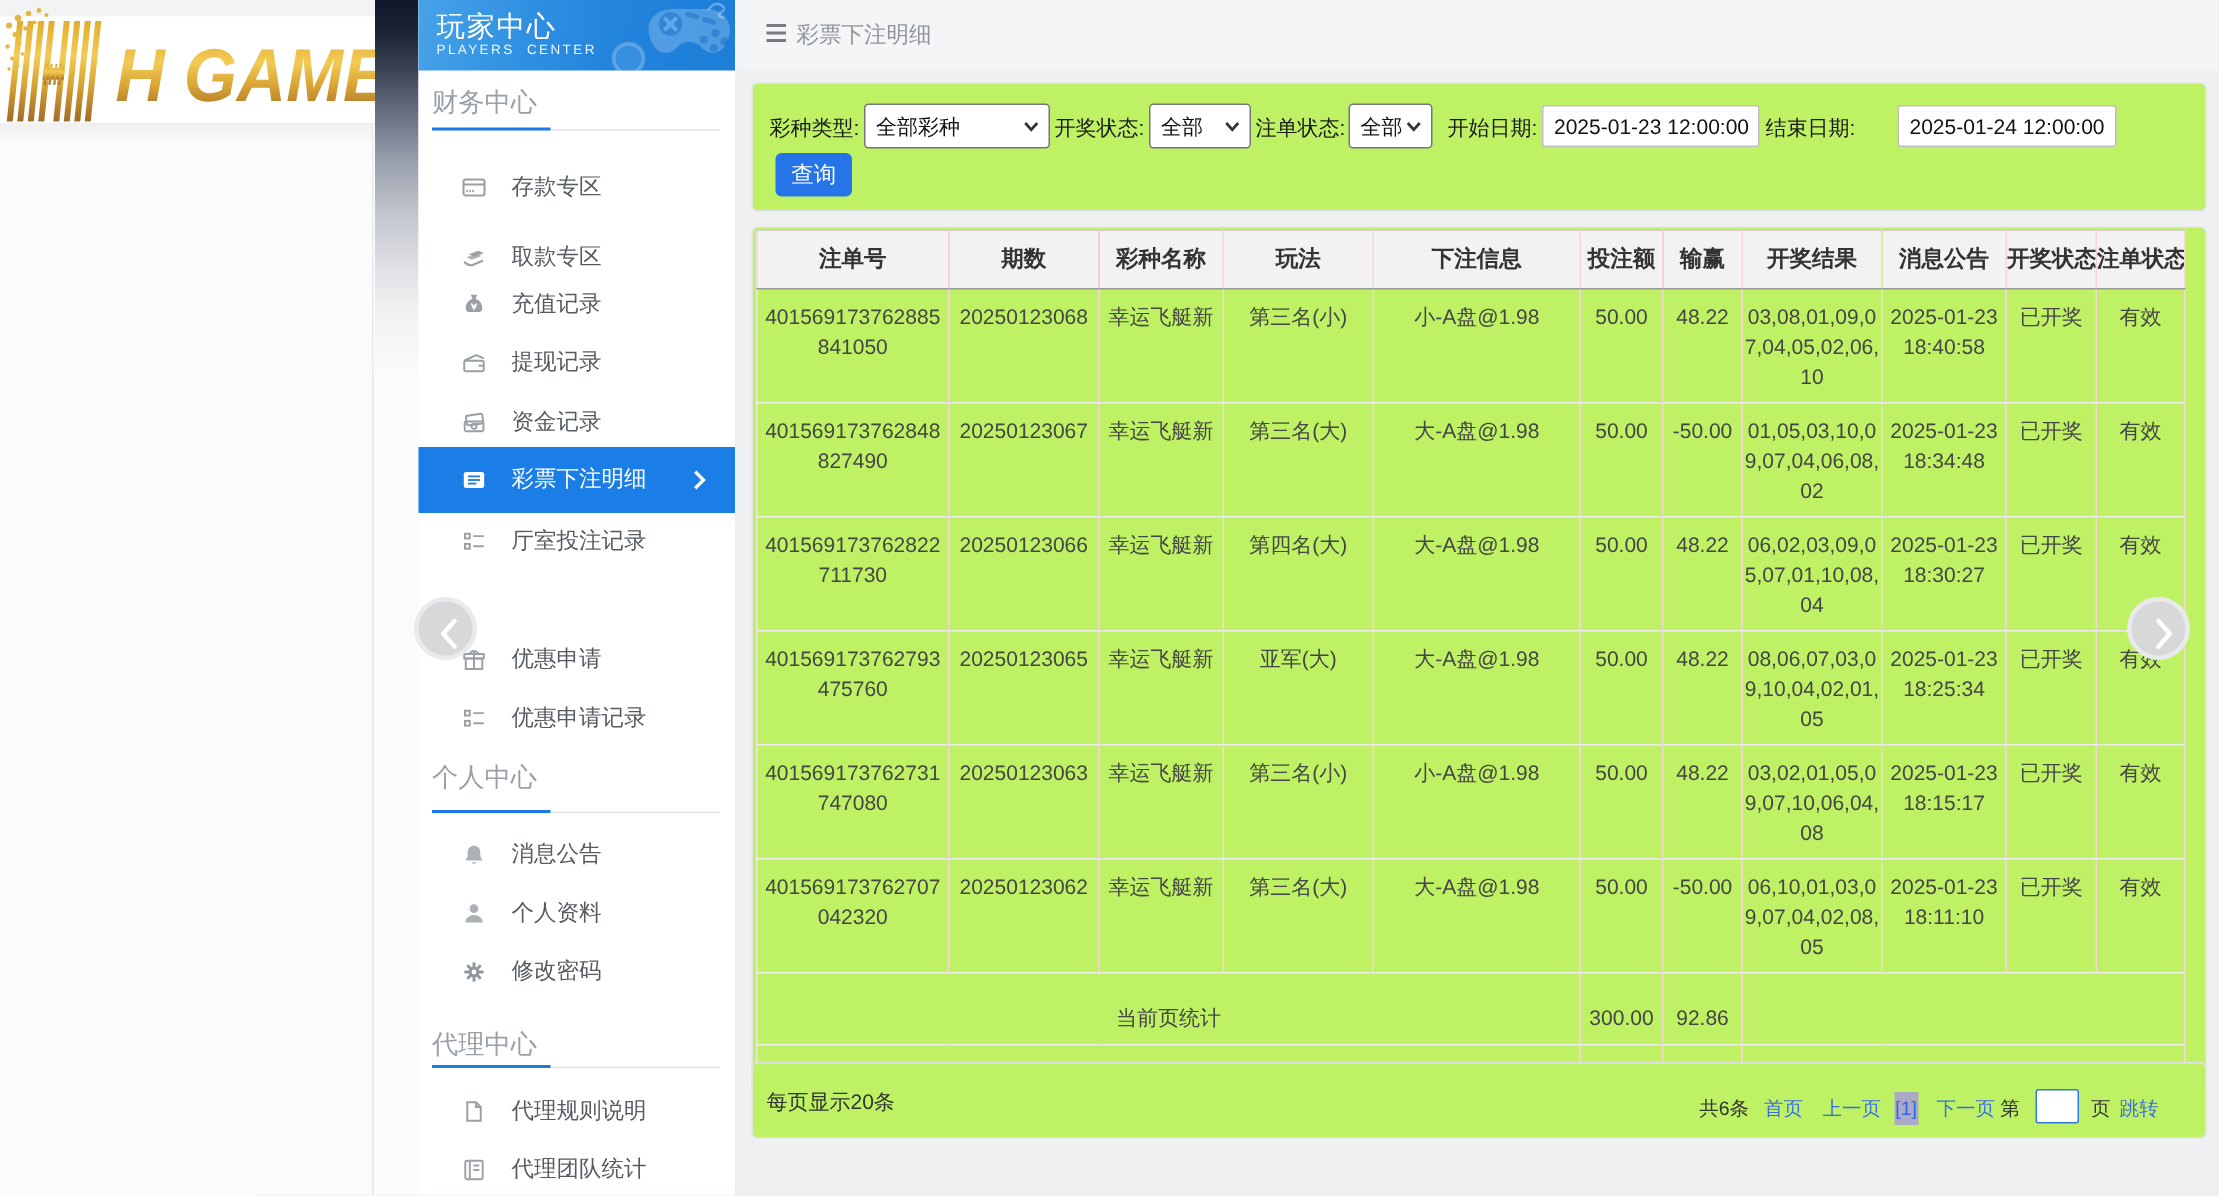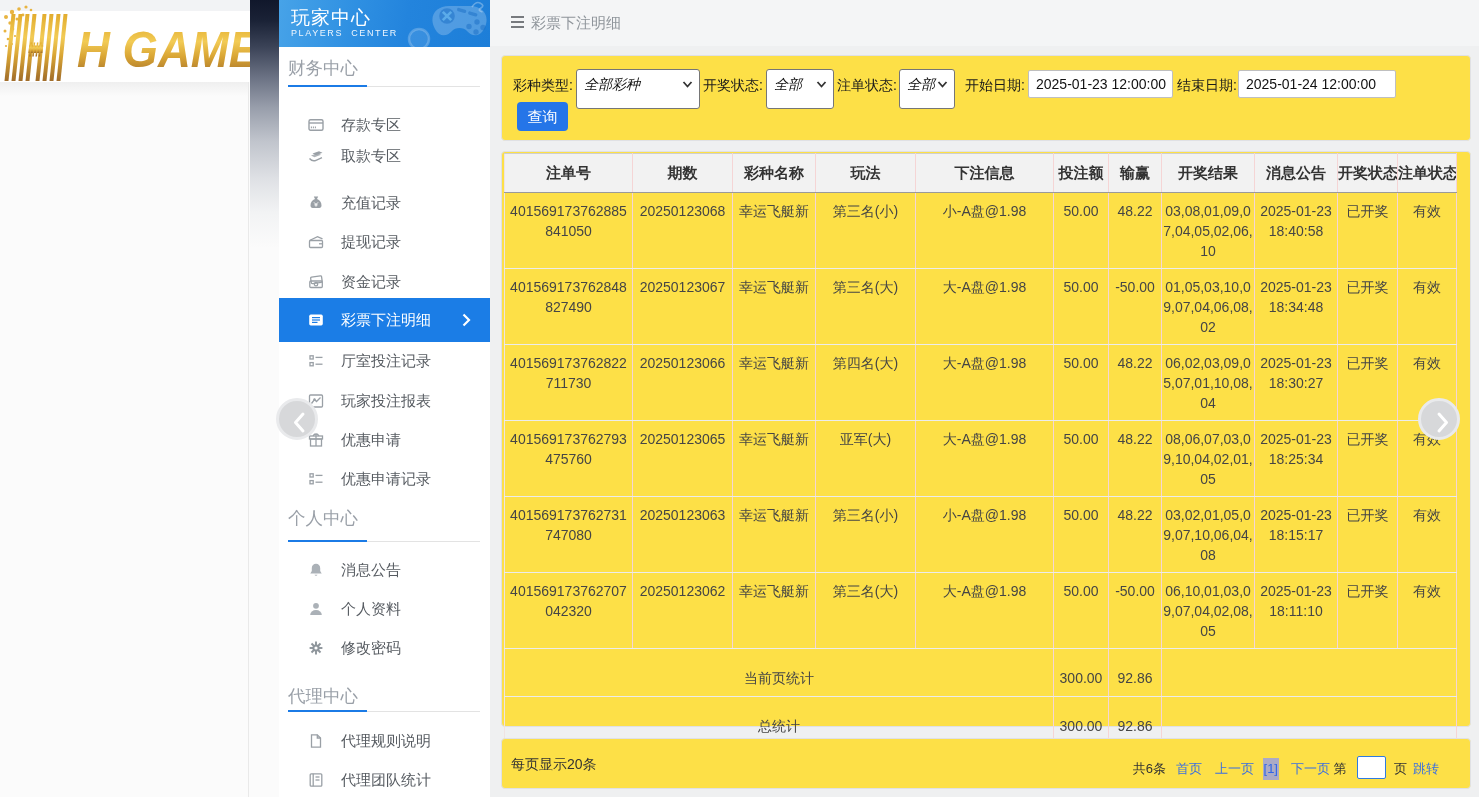--- a/index.html
+++ b/index.html
@@ -29,28 +29,28 @@
 #mi-active{left:0;top:298px;width:211px;height:44px;background:#1b7de6;}
 #mi-active .ic{position:absolute;left:29px;top:14px;width:16px;height:16px;}
 #mi-active .tx{position:absolute;left:62px;top:12px;font-size:15px;color:#fff;line-height:20px;}
 #mi-active .ar{position:absolute;right:19px;top:15px;}
 
 #main{left:490px;top:0;width:989px;height:797px;background:#eff0f1;}
 #topbar{left:0;top:0;width:989px;height:46px;background:#f4f5f6;}
 #hamb{left:21px;top:16px;width:13px;height:12px;}
 #hamb div{height:2.4px;background:#777a7e;margin-bottom:2.4px;}
 #tb-title{left:41px;top:14px;font-size:15px;color:#8f959b;}
-.panel{background:#fde047;border:1px solid #e0e1e4;border-radius:4px;}
+.panel{background:#bef264;border:1px solid #e0e1e4;border-radius:4px;}
 #filter{left:11px;top:55px;width:968px;height:84px;}
 #tablebox{left:11px;top:151px;width:968px;height:574px;}
-#pager{left:11px;top:738px;width:968px;height:49px;}
+#pager{left:11px;top:708px;width:968px;height:49px;}
 
 .flabel{font-size:14px;color:#1a1a1a;top:21px;}
-.fsel{top:13px;height:40px;background:#fff;border:1px solid #767676;border-radius:3px;
-  font-size:14px;color:#111;line-height:28px;padding-left:7px;box-sizing:border-box;font-style:italic;}
+.fsel{top:13px;height:30px;background:#fff;border:1px solid #767676;border-radius:3px;
+  font-size:14px;color:#111;line-height:28px;padding-left:7px;box-sizing:border-box;}
 .fsel svg{position:absolute;right:6px;top:10px;}
 .finp{top:13.5px;height:28px;background:#fff;border:1px solid #bfbfbf;border-radius:2px;
   font-size:14px;color:#111;line-height:26px;padding-left:7px;box-sizing:border-box;white-space:nowrap;}
 #qbtn{left:15px;top:46px;width:51px;height:29px;background:#2575e8;border-radius:4px;
   color:#fff;font-size:15px;line-height:29px;text-align:center;}
 
 #btable{border-collapse:collapse;table-layout:fixed;position:absolute;left:2px;top:1px;width:952px;}
 #btable th,#btable td{border-left:1px solid #f5d5d5;border-right:1px solid #f5d5d5;
   text-align:center;vertical-align:top;padding:0;font-size:14px;color:#454545;line-height:20px;overflow:hidden;}
 #btable thead th{background:#f2f2f2;border-top:1px solid #cfcfcf;border-bottom:1px solid #9a9a9a;
@@ -166,21 +166,21 @@
           </g>
           <g stroke="#9aa0a6" stroke-width="1.1">
             <line x1="3.4" y1="9.5" x2="3.4" y2="11.2"></line>
             <line x1="5.4" y1="9.5" x2="5.4" y2="11.2"></line>
             <line x1="7.4" y1="9.5" x2="7.4" y2="11.2"></line>
           </g>
         </svg>
     </span>
       <span class="tx">存款专区</span>
     </div>
-  <div class="abs mi" style="top:136px;">
+  <div class="abs mi" style="top:152px;">
       <span class="ic">
     <svg width="16" height="16" viewBox="0 0 16 16">
           <g fill="#9aa0a6">
             <path d="M4.5,5.5 L11,3.2 L14.5,4.8 L8,7.2 Z"></path>
             <path d="M3,7.5 L9.5,5.2 L13,6.7 L6.5,9.2 Z" opacity=".8"></path>
           </g>
           <path d="M1.5,10.5 q3,3.4 6.5,1.8 l6,-2.6" fill="none" stroke="#9aa0a6" stroke-width="1.4"></path>
         </svg>
     </span>
       <span class="tx">取款专区</span>
@@ -228,32 +228,20 @@
       <span class="ic">
     <svg width="16" height="16" viewBox="0 0 16 16">
           <g fill="none" stroke="#9aa0a6" stroke-width="1.3">
             <rect x="2.8" y="2.5" width="11" height="6.5" rx="1" transform="rotate(-8 8 5)"></rect>
             <rect x="1.8" y="7" width="12.5" height="6.5" rx="1"></rect>
             <circle cx="8" cy="10.2" r="1.7"></circle>
           </g>
         </svg>
     </span>
       <span class="tx">资金记录</span>
-    </div>
-  <div class="abs mi" style="top:381px;">
-      <span class="ic">
-    <svg width="16" height="16" viewBox="0 0 16 16">
-          <g fill="none" stroke="#9aa0a6" stroke-width="1.3">
-            <rect x="1.5" y="2" width="13" height="12" rx="1"></rect>
-            <polyline points="3.5,10.5 6.5,6.5 8.5,8.5 12.5,4.5"></polyline>
-          </g>
-          <circle cx="6.5" cy="6.5" r="1.2" fill="#9aa0a6"></circle>
-        </svg>
-    </span>
-      <span class="tx">玩家投注报表</span>
     </div>
   <div class="abs mi" style="top:420px;">
       <span class="ic">
     <svg width="16" height="16" viewBox="0 0 16 16">
           <g fill="none" stroke="#9aa0a6" stroke-width="1.3">
             <rect x="1.5" y="4" width="13" height="3"></rect>
             <rect x="2.5" y="7" width="11" height="7"></rect>
             <line x1="8" y1="4" x2="8" y2="14"></line>
             <path d="M5,3.8 q3,-3.6 3,0 q0,-3.6 3,0"></path>
           </g>
@@ -367,21 +355,21 @@
           <polyline points="1.5,2 5.5,6.5 9.5,2" fill="none" stroke="#333" stroke-width="1.8"></polyline>
         </svg></div>
     <div class="abs flabel" style="left:335px;">注单状态:</div>
     <div class="abs fsel" style="left:397px;width:56px;">全部
       <svg width="11" height="9" viewBox="0 0 11 9">
           <polyline points="1.5,2 5.5,6.5 9.5,2" fill="none" stroke="#333" stroke-width="1.8"></polyline>
         </svg></div>
     <div class="abs flabel" style="left:463px;">开始日期:</div>
     <div class="abs finp" style="left:526px;width:145px;">2025-01-23 12:00:00</div>
     <div class="abs flabel" style="left:675px;">结束日期:</div>
-    <div class="abs finp" style="left:736px;width:158px;">2025-01-24 12:00:00</div>
+    <div class="abs finp" style="left:763px;width:146px;">2025-01-24 12:00:00</div>
     <div id="qbtn" class="abs">查询</div>
   </div>
   <div id="tablebox" class="abs panel">
   <table id="btable">
    <colgroup>
           <col style="width:128px">
           <col style="width:100px">
           <col style="width:83px">
           <col style="width:100px">
           <col style="width:138px">

